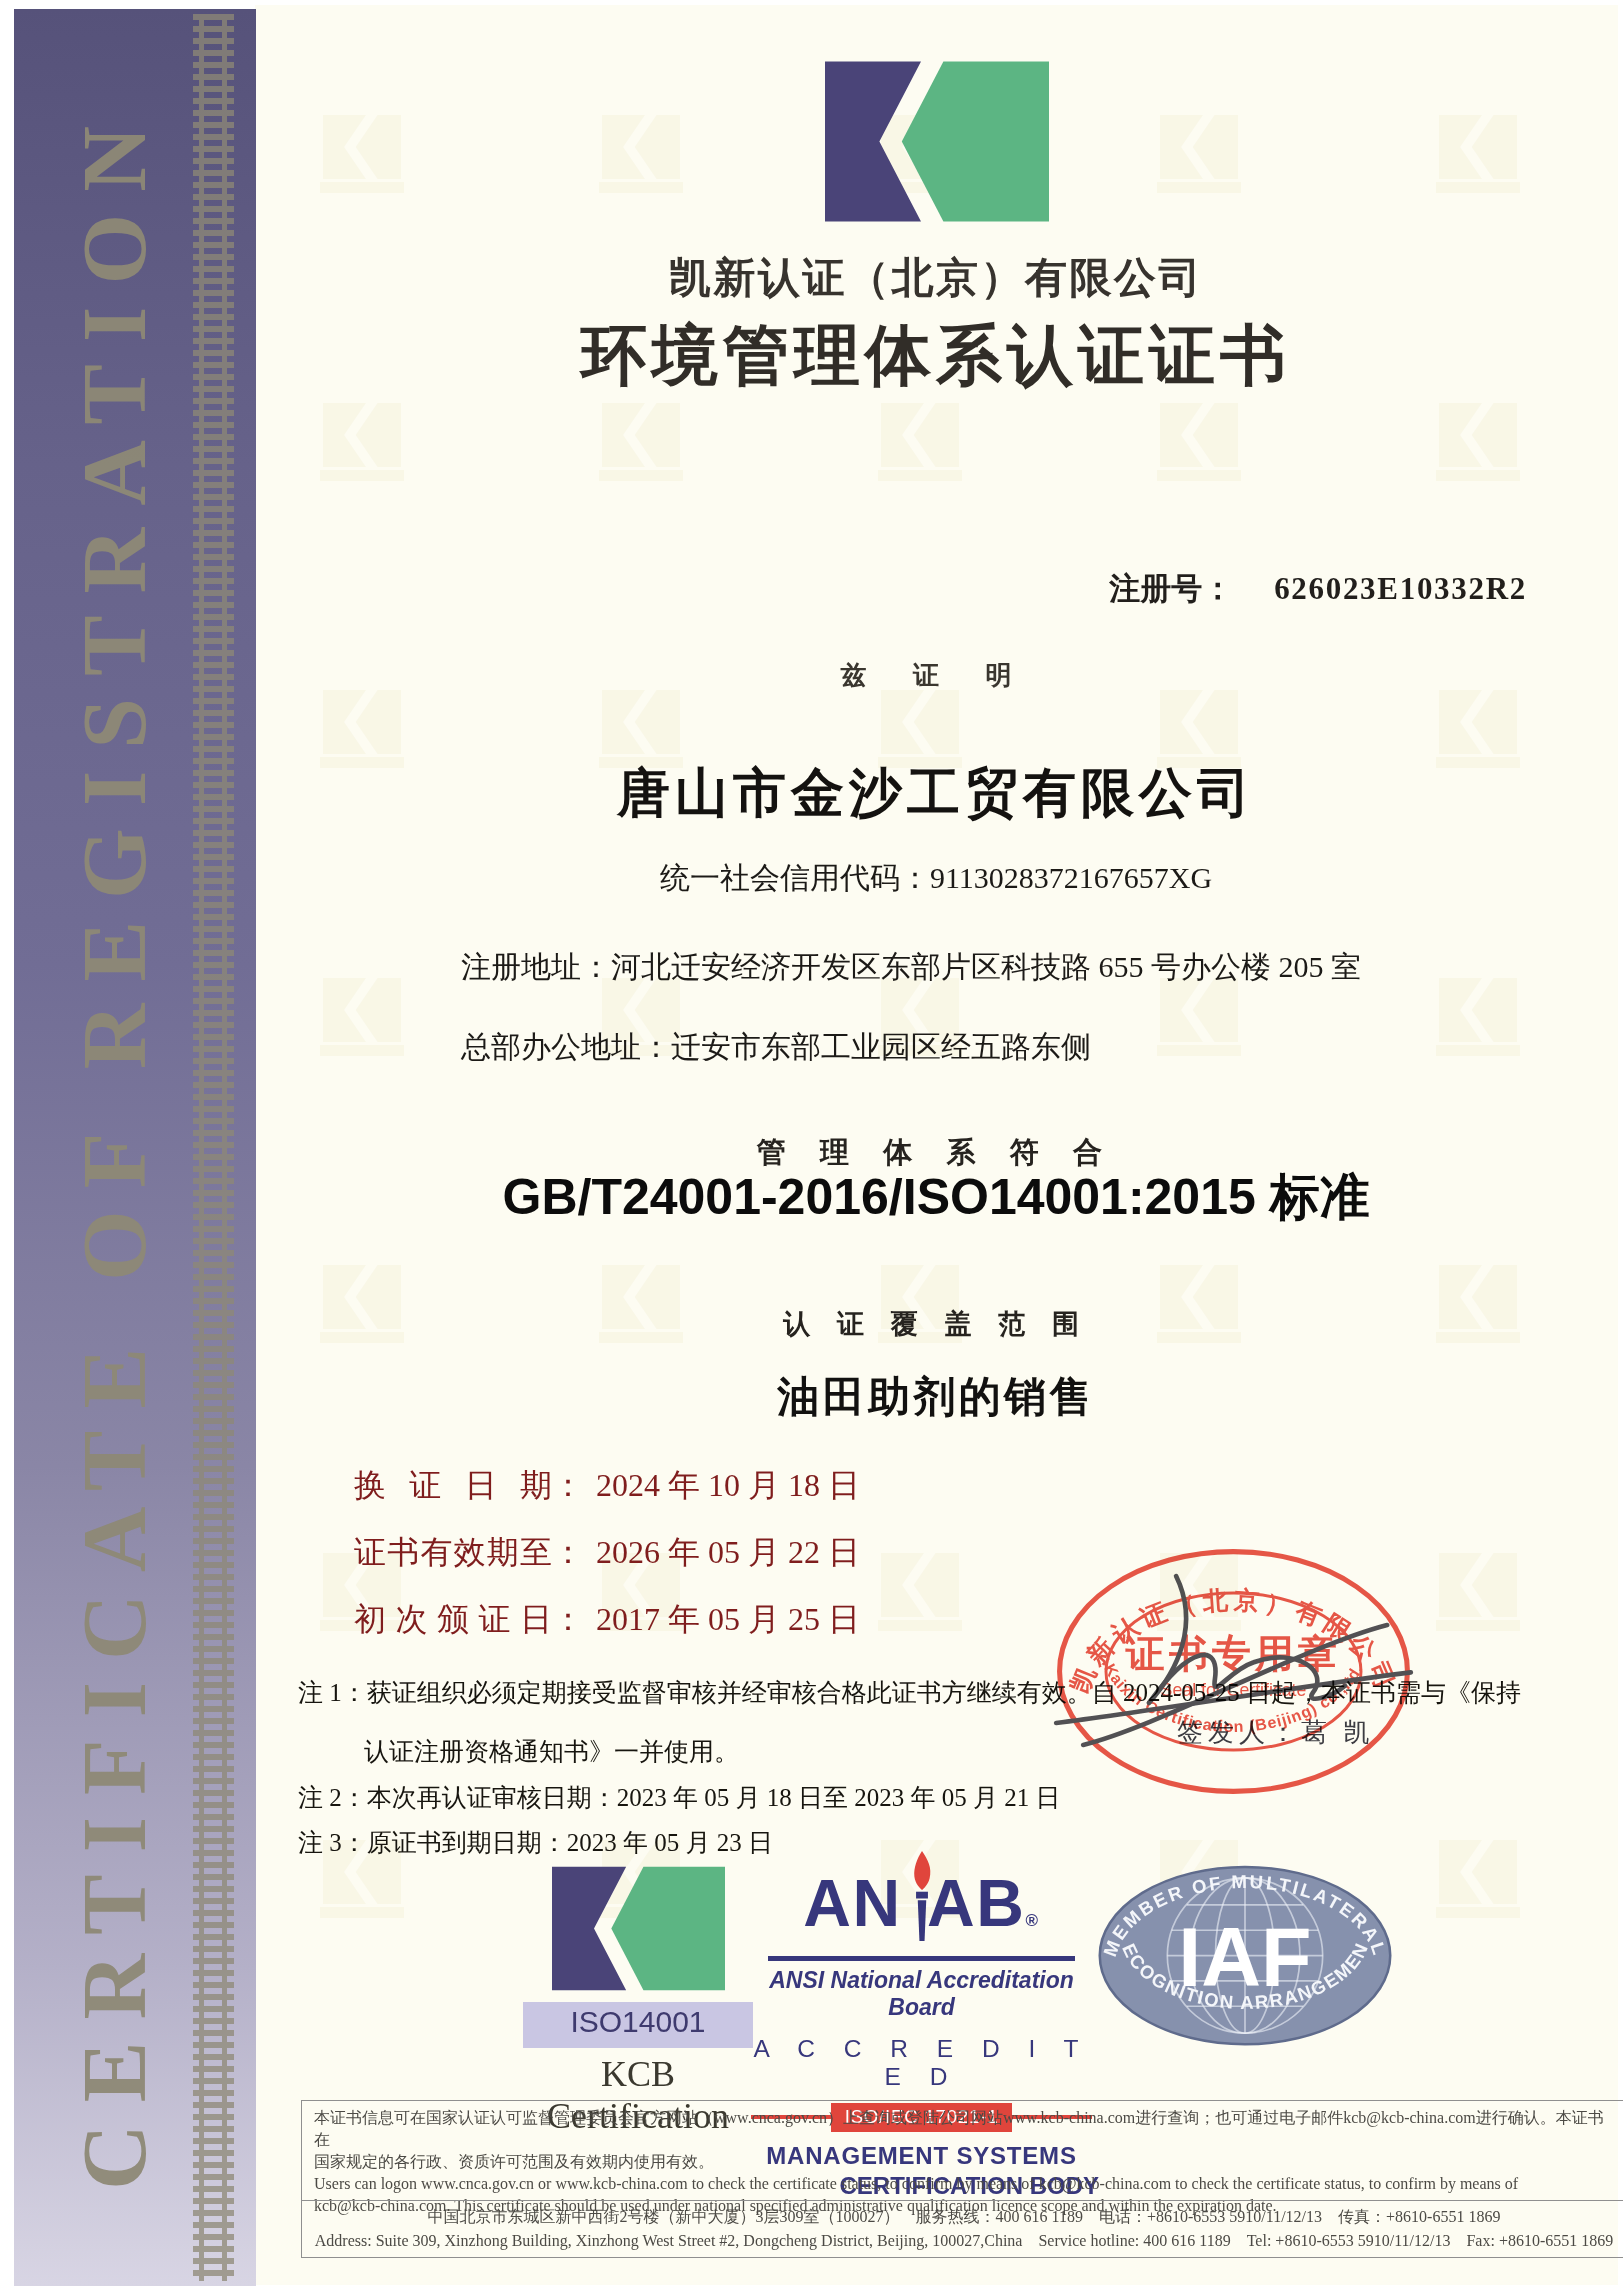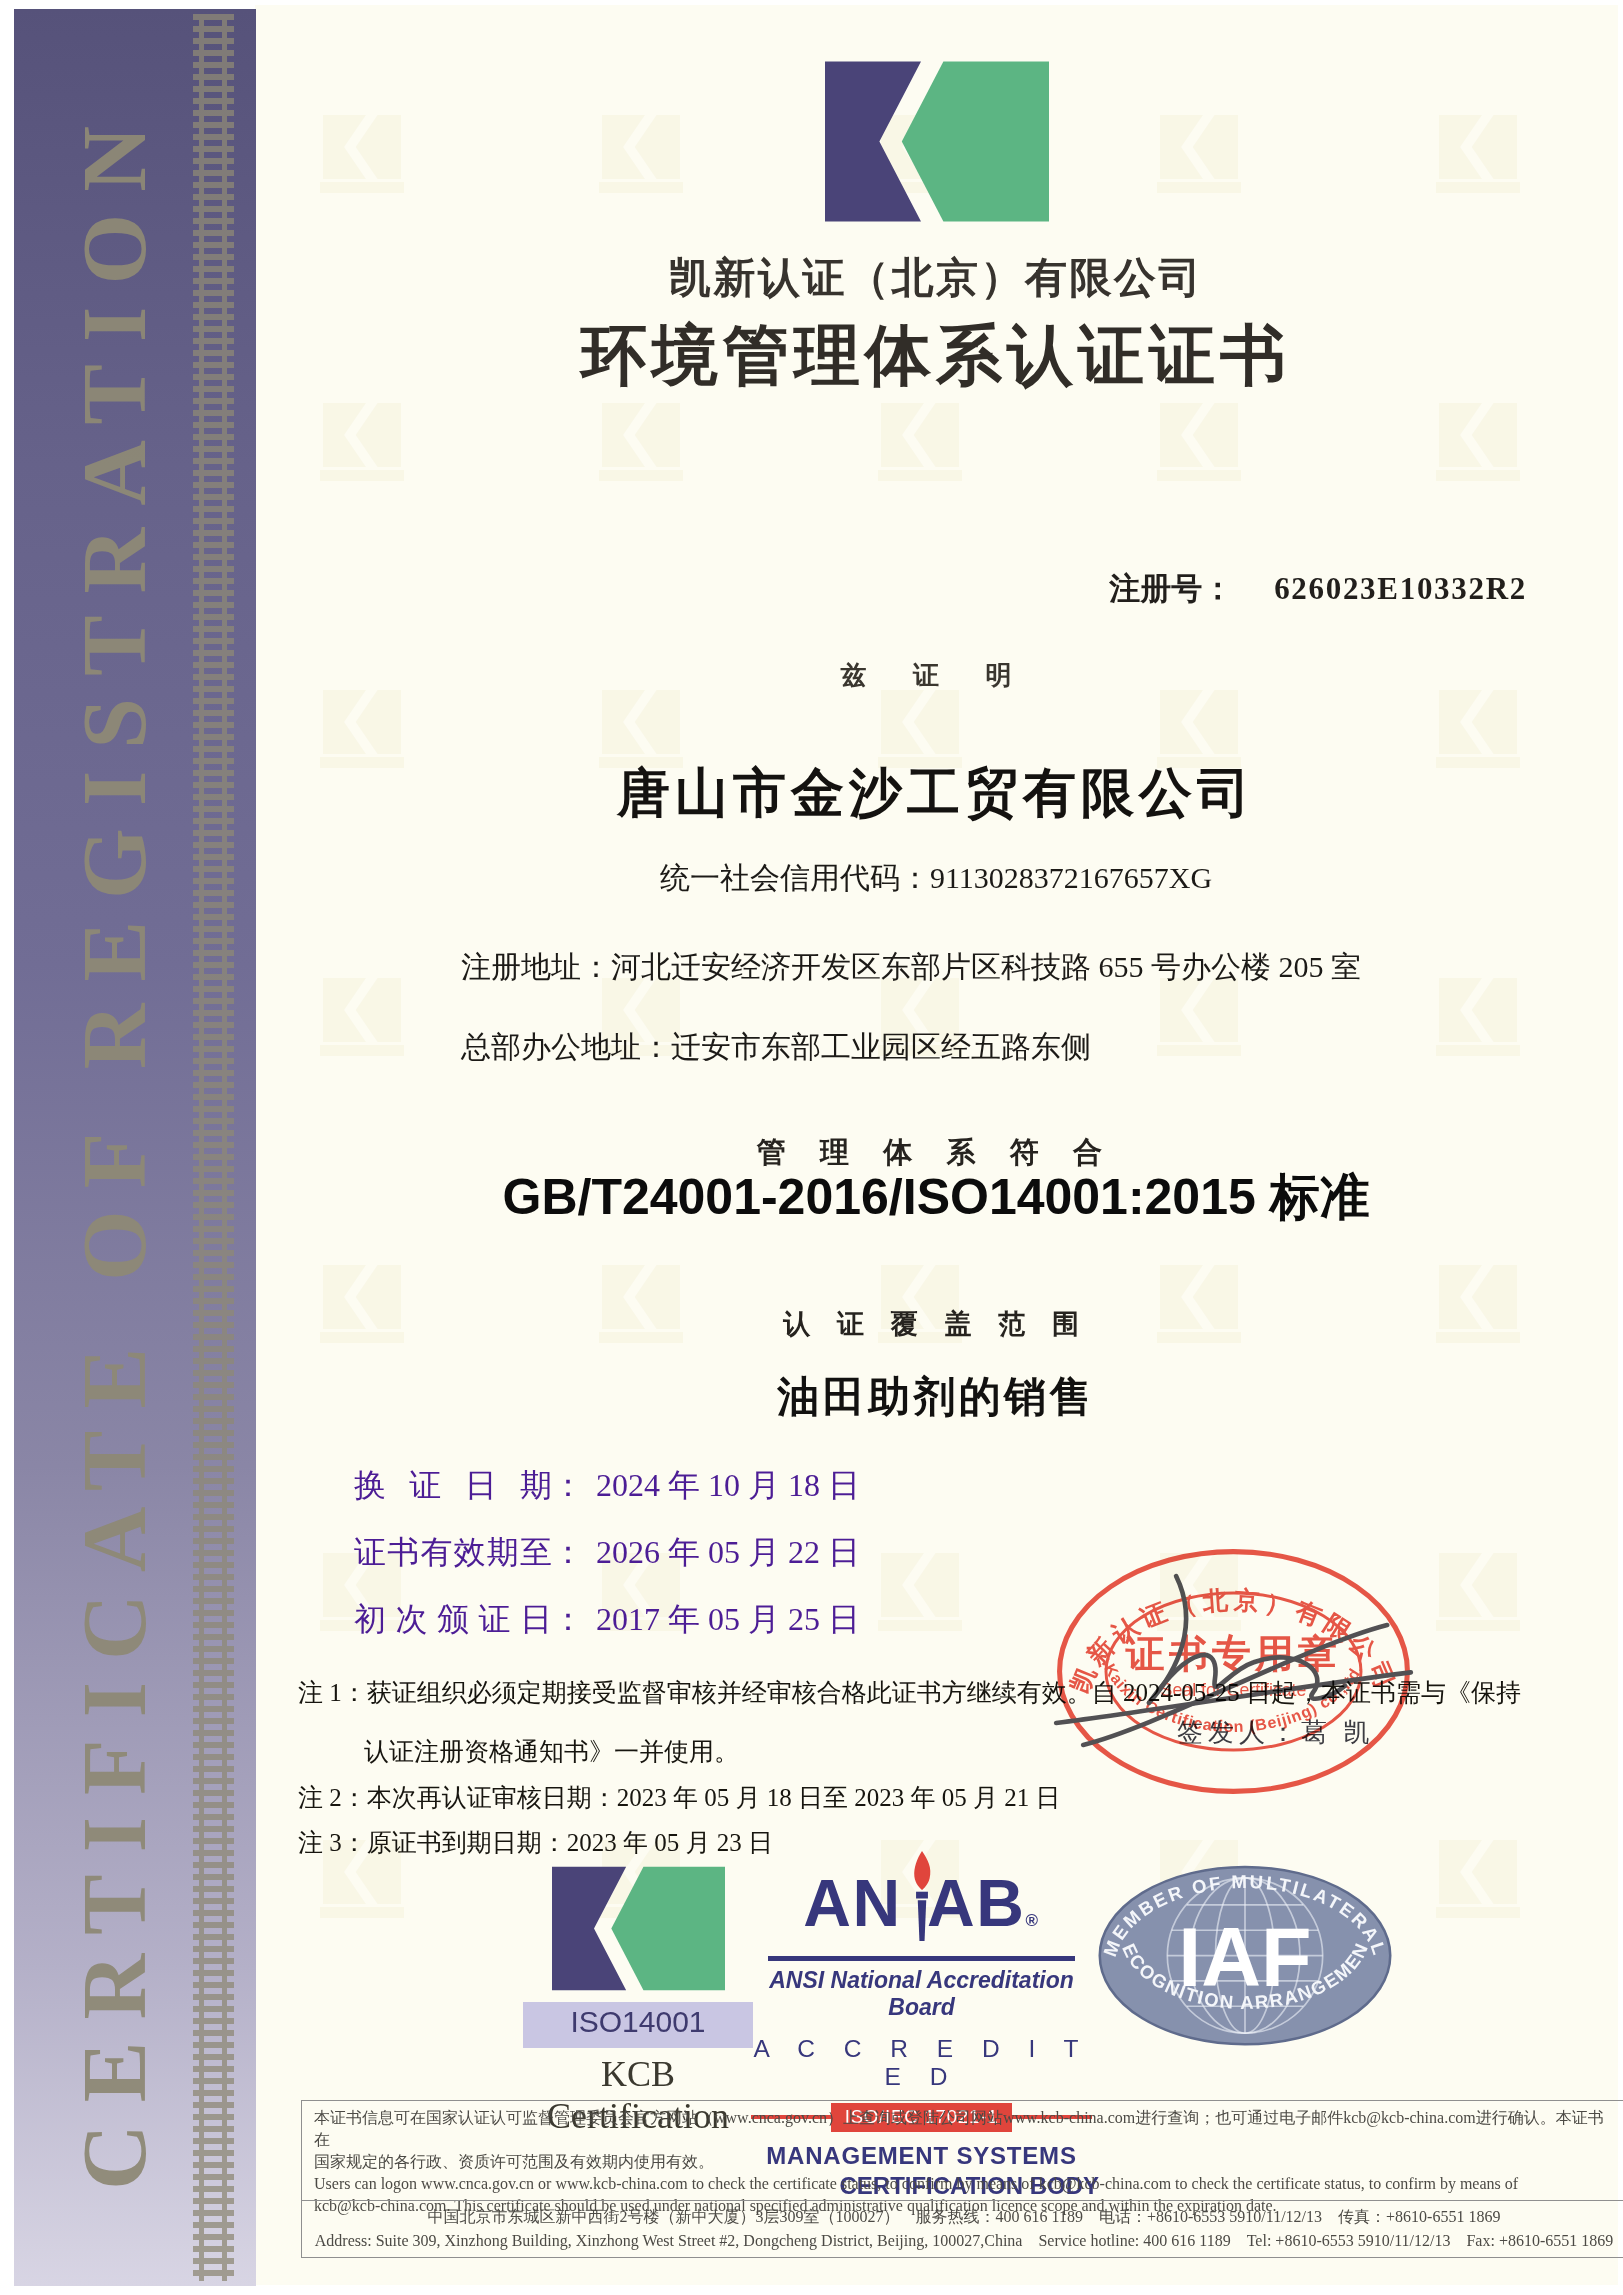--- a/index.html
+++ b/index.html
@@ -39,21 +39,21 @@
   .cname{top:758px;font:700 53px "Liberation Sans","DejaVu Sans",sans-serif;color:#141210;letter-spacing:5px;}
   .ccode{top:858px;font:400 30px "Liberation Serif",serif;color:#1c1a17;}
   .addr{position:absolute;left:461px;font:400 30px "Liberation Serif",serif;color:#1c1a17;}
   .addr1{top:947px;}
   .addr2{top:1027px;}
   .conform{top:1133px;font:700 29px "Liberation Serif",serif;letter-spacing:13.5px;color:#26231f;}
   .standard{top:1164px;font:800 50px "Liberation Sans","DejaVu Sans",sans-serif;color:#0c0c0c;}
   .scopelbl{top:1306px;font:700 27px "Liberation Serif",serif;letter-spacing:10px;color:#26231f;}
   .scope{top:1369px;font:700 42px "Liberation Sans","DejaVu Sans",sans-serif;color:#121110;letter-spacing:3.4px;}
 
-  .dates{position:absolute;left:354px;top:1465px;font:400 32px "Liberation Serif",serif;color:#4c1d95;}
+  .dates{position:absolute;left:354px;top:1465px;font:400 32px "Liberation Serif",serif;color:#7f1d1d;}
   .dates .row{margin-bottom:26px;line-height:41px;}
   .dates .lbl{display:inline-block;width:198px;text-align:justify;text-align-last:justify;}
   .dates .v{margin-left:12px;}
 
   .notes{position:absolute;left:298px;top:1679px;font:400 25px "Liberation Serif",serif;color:#17150f;line-height:27px;}
   .notes .n1{margin-bottom:32px;}
   .notes .n2{padding-left:66px;margin-bottom:18.6px;}
   .notes .n3{margin-bottom:18.6px;}
 
   .issuer{position:absolute;left:1177px;top:1715px;font:400 26px "Liberation Serif",serif;color:#3c3c42;letter-spacing:5px;z-index:1;}

